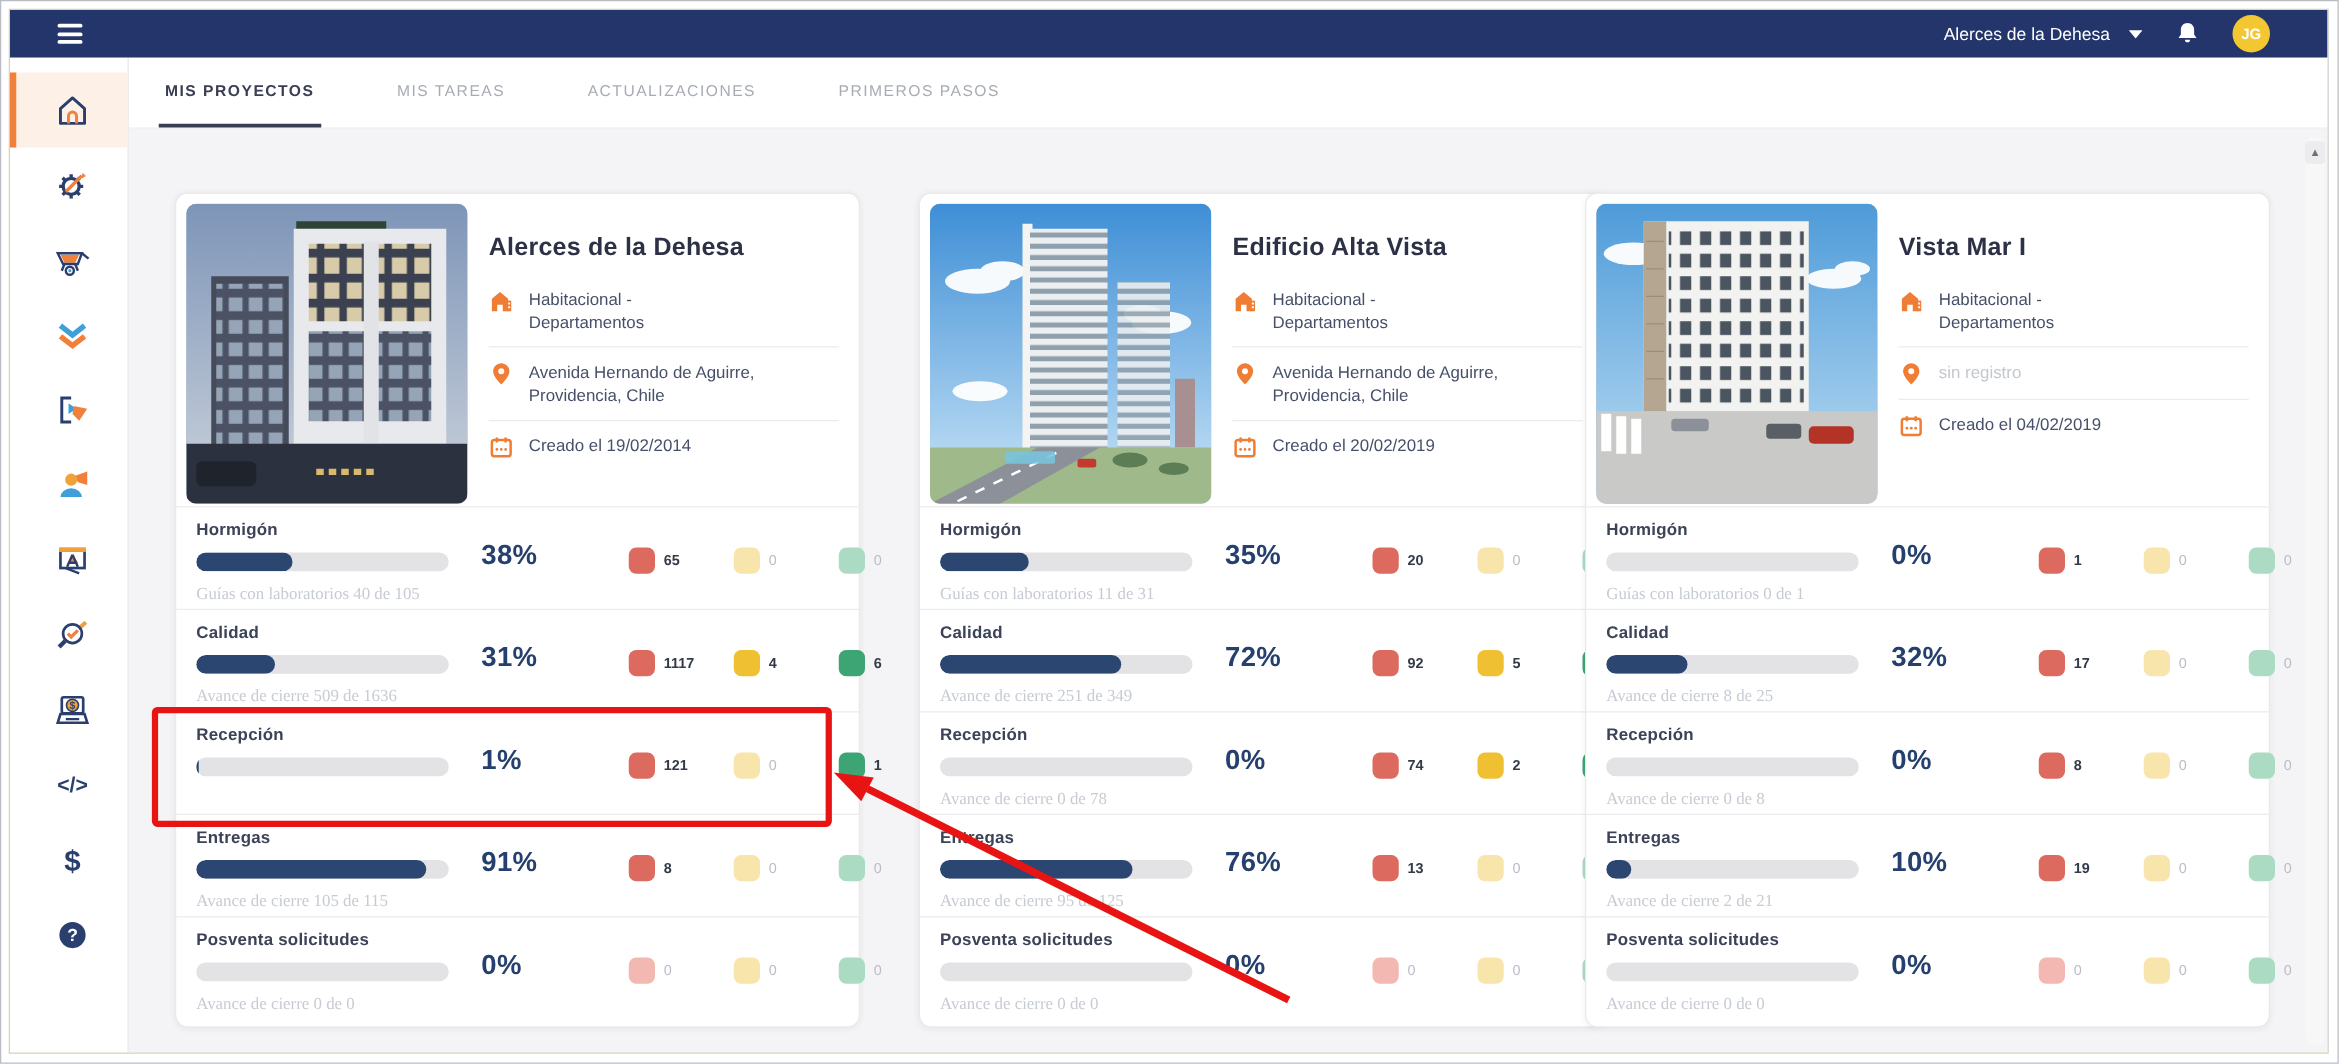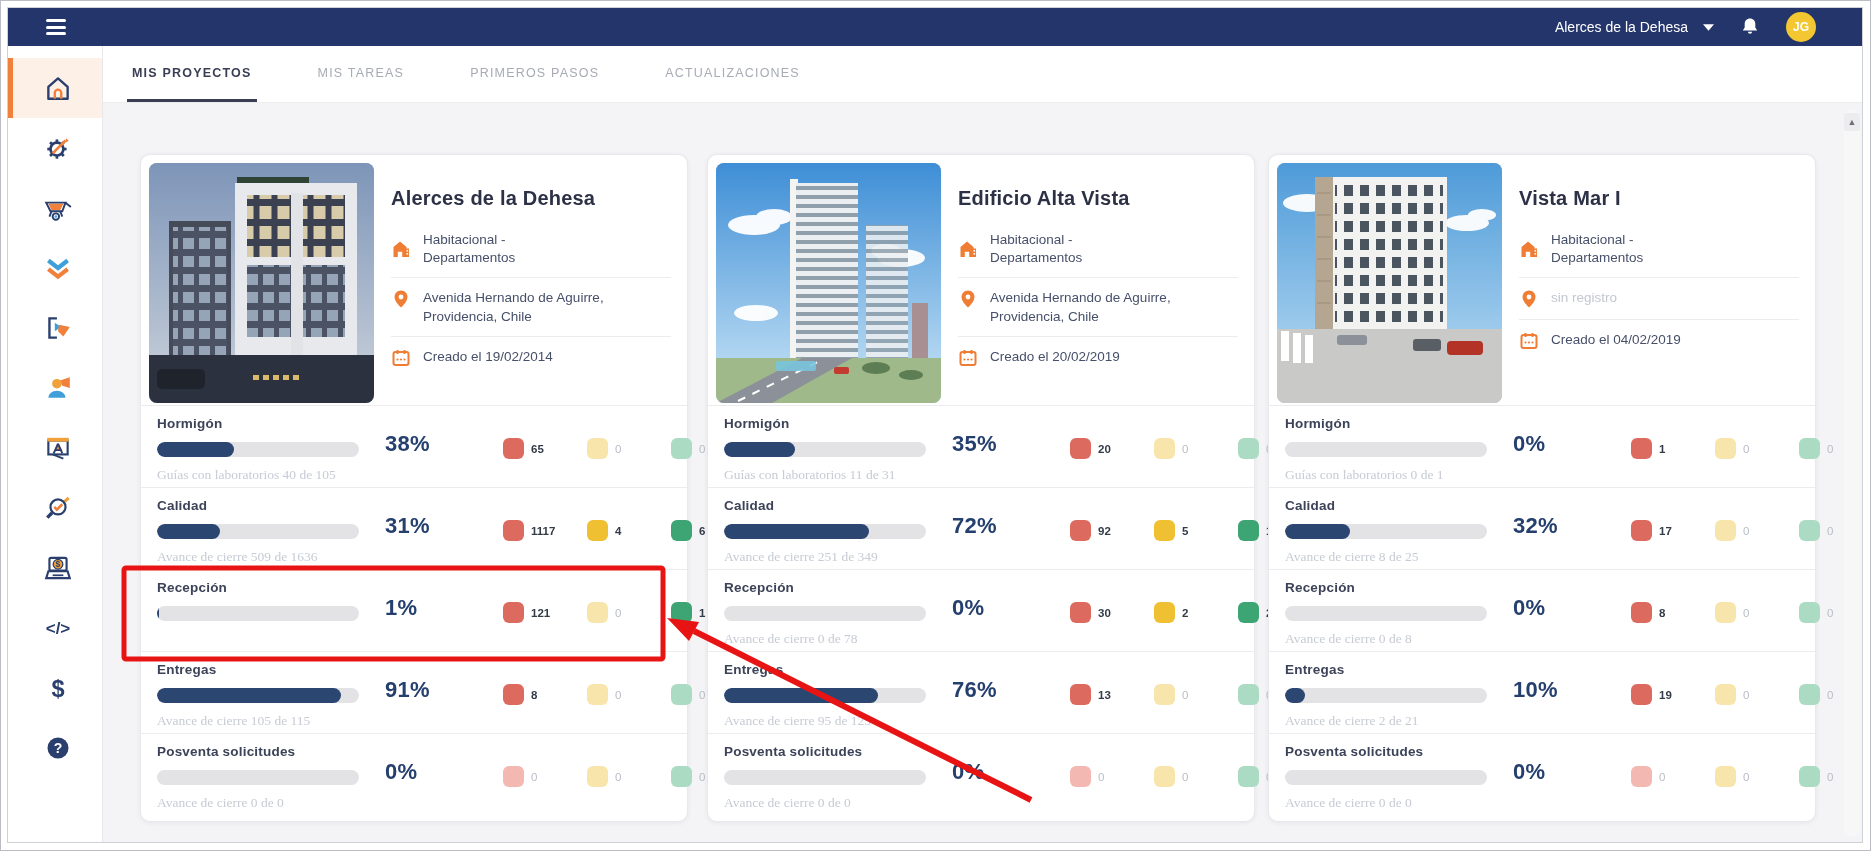--- a/index.html
+++ b/index.html
@@ -28,27 +28,27 @@
   .tab { display:flex; align-items:center; padding:0 5px; font-size:12.5px; letter-spacing:1.2px; color:#a7abb3; cursor:pointer; border-bottom:3px solid transparent; }
   .tab.active { color:#3a3e54; font-weight:bold; border-bottom-color:#3a3e54; }
 
   
   .viewport { position:absolute; left:95px; top:95px; right:0; bottom:0; background:#f4f4f6; }
   .rail { position:absolute; top:6px; bottom:6px; right:2px; width:16px; background:#f7f7f8; border-radius:8px; }
   .rail-up { position:absolute; top:4px; left:0; width:16px; height:18px; display:flex; align-items:center; justify-content:center; font-size:9px; color:#6d7077; background:#ececee; border-radius:3px; cursor:pointer; }
 
   
   .card { position:absolute; top:51px; width:548px; height:668px; background:#fff; border:1px solid #e9e9eb; border-radius:10px; box-shadow:0 1px 5px rgba(40,45,60,.07); cursor:pointer; }
-  .card.c0 { left:37px; } .card.c1 { left:604px; } .card.c2 { left:1165px; }
+  .card.c0 { left:37px; } .card.c1 { left:632px; } .card.c2 { left:1165px; }
   .photo { position:absolute; left:8px; top:8px; width:225px; height:240px; border-radius:8px; overflow:hidden; background:#9db4cd; }
   .info { position:absolute; left:250px; top:8px; right:16px; }
   .p-title { margin-top:24px; font-size:20px; font-weight:bold; color:#2c3145; letter-spacing:.2px; }
   .info-row { display:flex; gap:12px; align-items:flex-start; padding:11px 0 10px; border-bottom:1px solid #ececee; font-size:13.5px; color:#47506a; line-height:1.35; }
   .info-row.last { border-bottom:none; }
-  .info-row:first-of-type { margin-top:10px;align-items:center; }
+  .info-row:first-of-type { margin-top:10px; }
   .i-ico { flex:0 0 20px; height:20px; }
   .i-text.narrow { max-width:168px; }
   .i-text.muted { color:#c3c7cf; }
 
   .metrics { position:absolute; left:0; right:0; top:250px; }
   .metric { height:82px; border-top:1px solid #ececee; padding:10px 16px 0; position:relative; }
   .m-label { font-size:13.5px; font-weight:bold; color:#3c4358; letter-spacing:.2px; }
   .m-body { position:relative; height:22px; margin-top:7px; display:flex; align-items:center; }
   .bar { width:202px; height:15px; background:#e3e3e6; border-radius:8px; overflow:hidden; }
   .fill { height:100%; background:#2c4672; border-radius:8px; }
@@ -193,24 +193,24 @@
   </nav>
 
   <div class="tabbar">
     <div class="tab active">
         <span>MIS PROYECTOS</span>
       </div>
     <div class="tab">
         <span>MIS TAREAS</span>
       </div>
     <div class="tab">
+        <span>ACTUALIZACIONES</span>
+      </div>
+    <div class="tab">
         <span>PRIMEROS PASOS</span>
-      </div>
-    <div class="tab">
-        <span>ACTUALIZACIONES</span>
       </div>
   </div>
 
   <div class="viewport">
 
     <article class="card c0">
       <div class="photo">
         <svg width="225" height="240" viewBox="0 0 225 240">
           <defs>
             <linearGradient id="sky1" x1="0" y1="0" x2="0" y2="1">
@@ -516,21 +516,21 @@
         <div class="metric">
           <div class="m-label">Recepción</div>
           <div class="m-body">
             <div class="bar">
                 <div class="fill" style="width: 0%;"></div>
               </div>
             <div class="pct">0%</div>
             <div class="badges">
               <div class="bgroup">
                   <span class="chip" style="background: rgb(221, 106, 95);"></span>
-                  <span class="count">30</span>
+                  <span class="count">74</span>
                 </div>
               <div class="bgroup">
                   <span class="chip" style="background: rgb(240, 192, 51);"></span>
                   <span class="count">2</span>
                 </div>
               <div class="bgroup">
                   <span class="chip" style="background: rgb(61, 165, 116);"></span>
                   <span class="count">2</span>
                 </div>
             </div>

